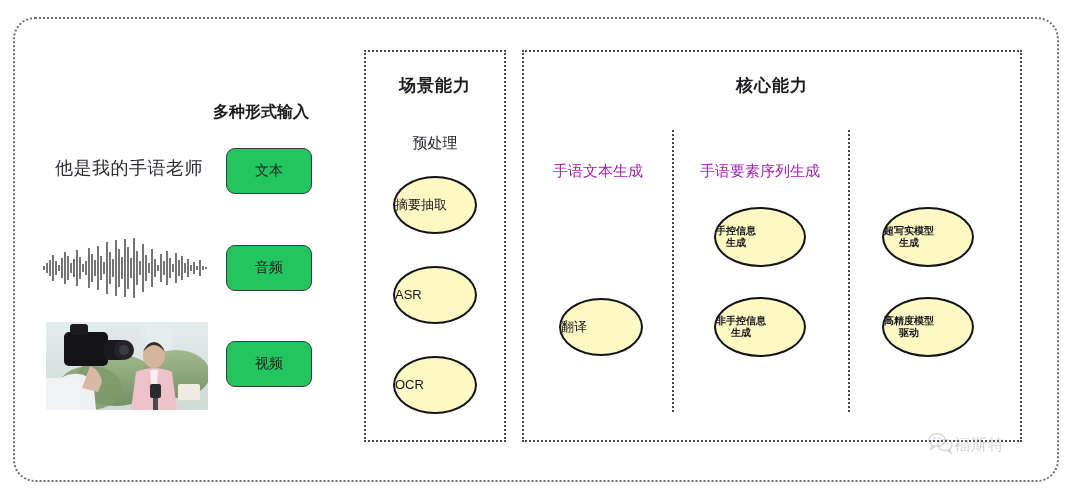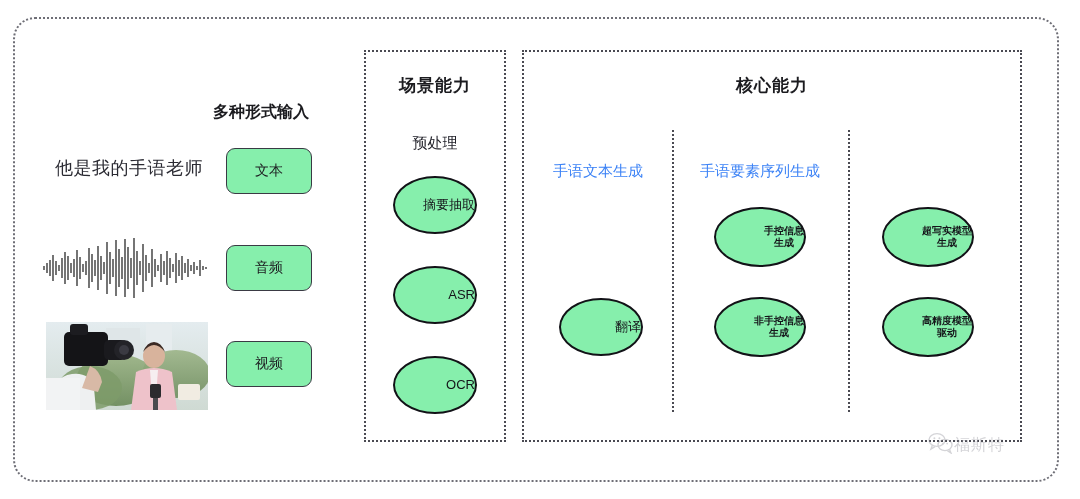--- a/index.html
+++ b/index.html
@@ -74,21 +74,21 @@
   .core-col {
     position: absolute;
     top: 0;
     height: 100%;
   }
   .col-header {
     position: absolute;
     width: 100%;
     text-align: center;
     font-size: 15px;
-    color: #3b82f6;
+    color: #a21caf;
     top: 110px;
   }
 
   
   .sub-label {
     position: absolute;
     width: 100%;
     text-align: center;
     font-size: 15px;
     color: #22222a;
@@ -98,26 +98,26 @@
   
   .ellipse {
     position: absolute;
     width: 84px;
     height: 58px;
     border: 2.6px solid #121217;
     border-radius: 50%;
     box-sizing: border-box;
     display: flex;
     align-items: center;
-    justify-content: flex-end;
+    justify-content: flex-start;
     text-align: center;
     font-size: 13px;
     line-height: 1.18;
     color: #15151a;
-    background: #86efac;
+    background: #fef9c3;
     white-space: pre-line;
   }
   .ellipse.wide {
     width: 92px;
     height: 60px;
     font-size: 10px;
     font-weight: bold;
   }
 
   
@@ -135,21 +135,21 @@
     width: 86px;
     height: 46px;
     border: 1.8px solid #3a3a44;
     border-radius: 9px;
     box-sizing: border-box;
     display: flex;
     align-items: center;
     justify-content: center;
     font-size: 14px;
     color: #1b1b1f;
-    background: #86efac;
+    background: #22c55e;
     left: 226px;
   }
 
   .src-text {
     position: absolute;
     left: 44px;
     top: 156px;
     width: 170px;
     text-align: center;
     font-size: 18px;

